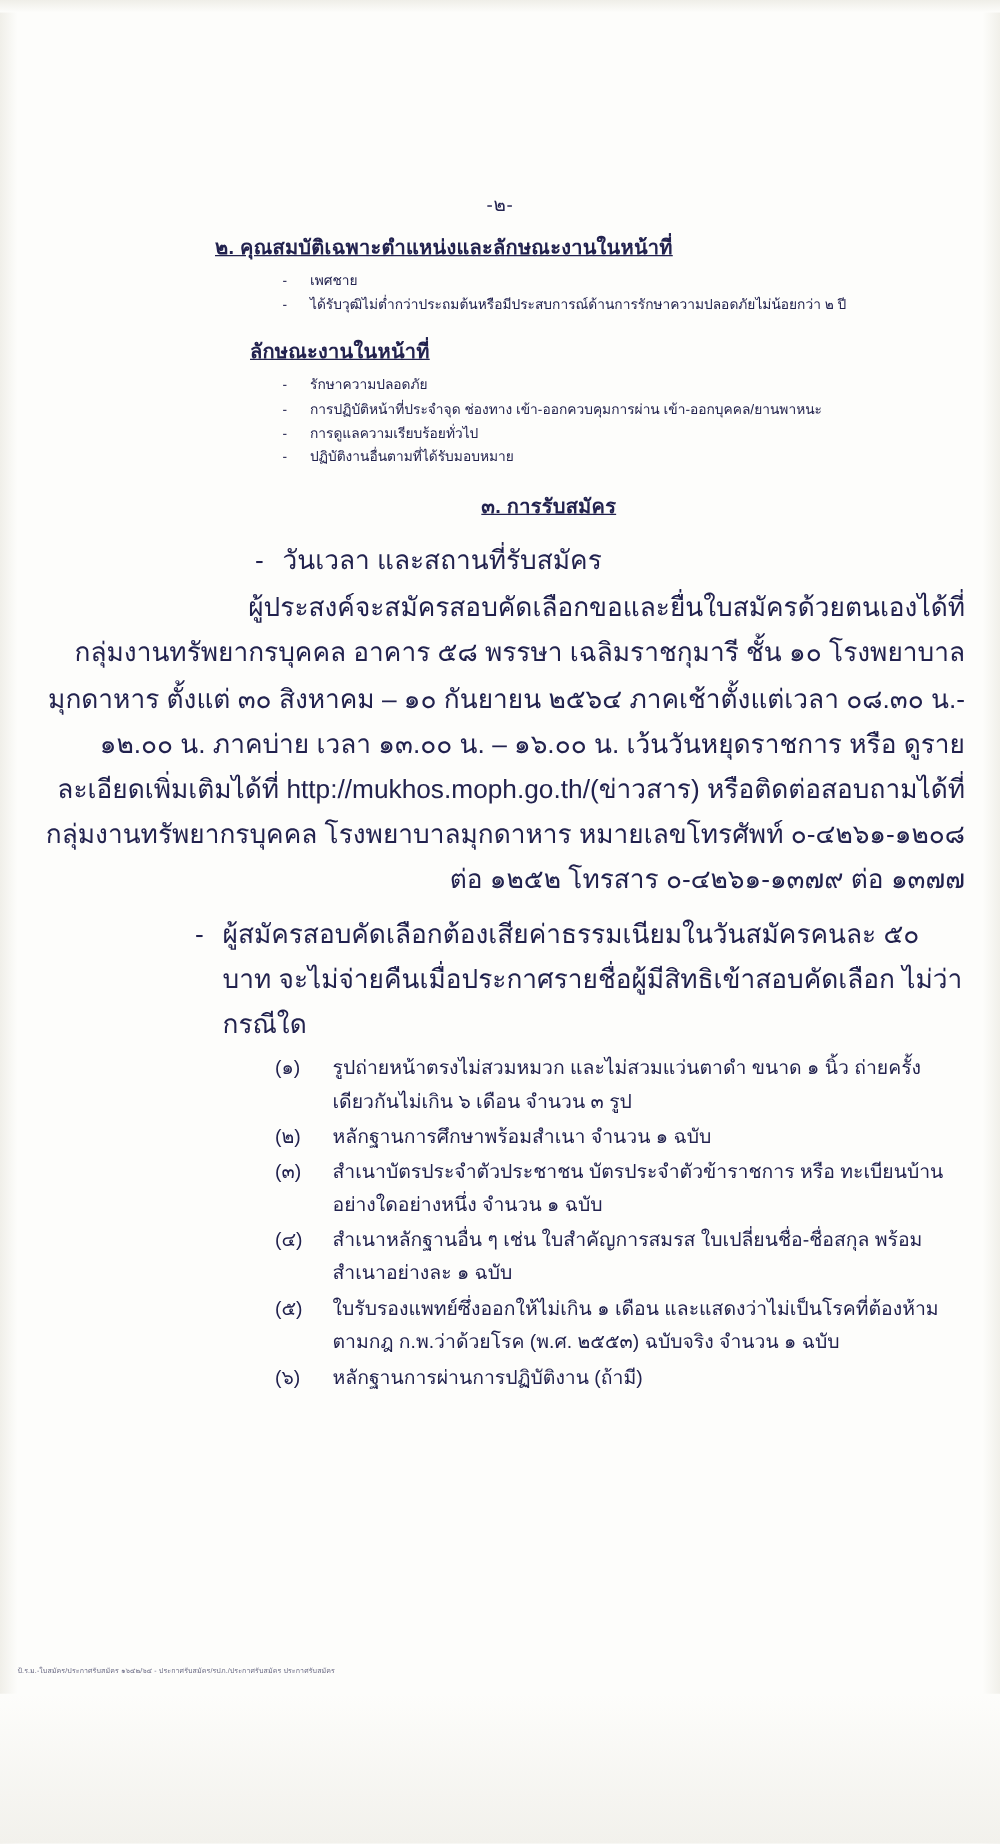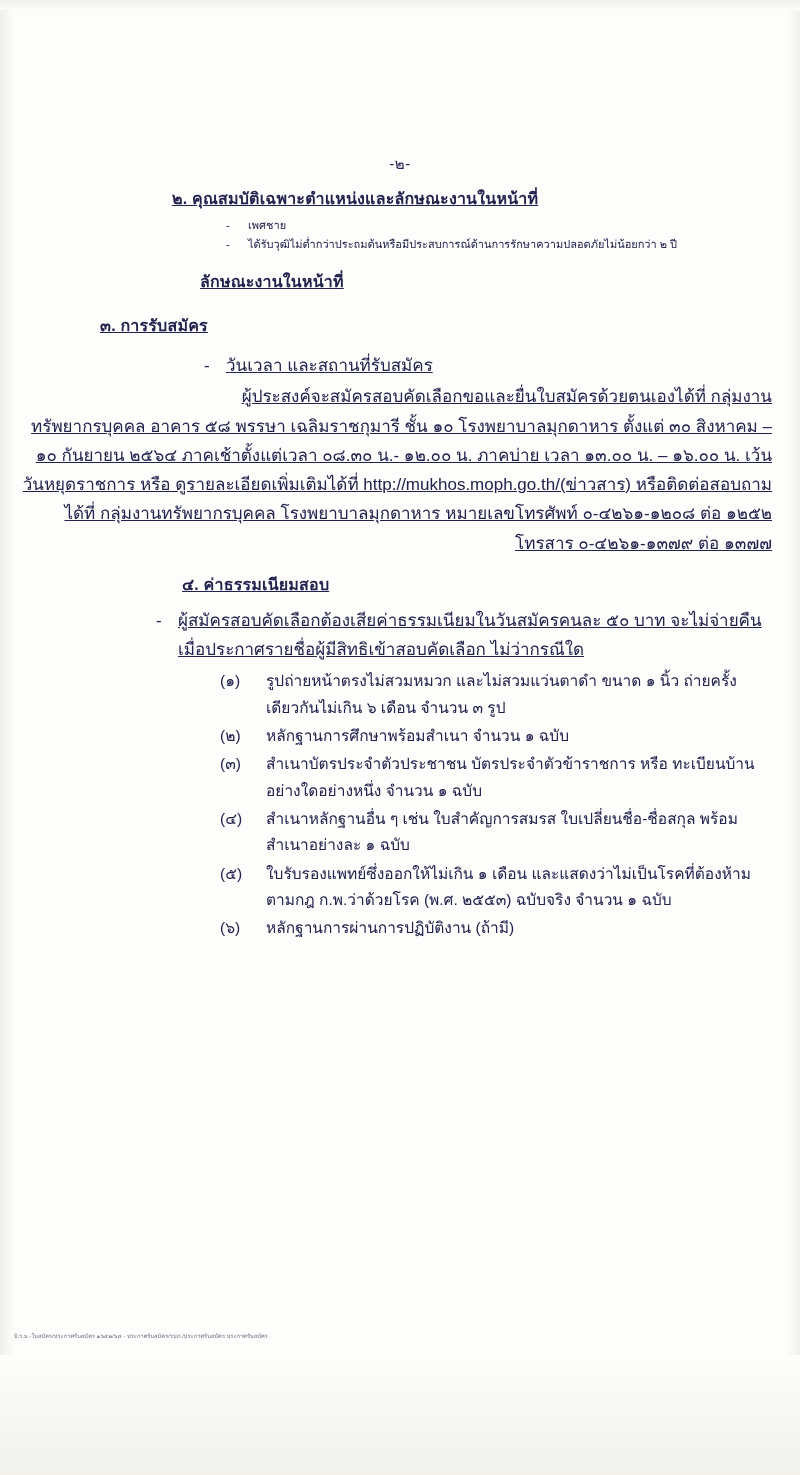--- a/index.html
+++ b/index.html
@@ -67,20 +67,21 @@
     font-weight: bold;
     text-decoration: underline;
     font-size: 16px;
     letter-spacing: 0.2px;
   }
   .heading.sub {
     margin-left: 178px;
   }
   .heading.h-rab {
     margin-left: 78px;
+    text-align: center;
   }
   .heading.h-fee {
     margin-left: 160px;
   }
   .heading.h-evid {
     margin-left: 152px;
   }
 
   ul.dash-list {
     list-style: none;
@@ -97,24 +98,23 @@
   }
   ul.dash-list > li::before {
     content: "-";
     position: absolute;
     left: 6px;
     top: 0;
   }
 
   .para {
     margin-top: 2px;
-    font-size: 17px;
+    font-size: 21px;
     line-height: 1.72;
     text-align: left;
-    text-decoration: underline;
   }
   .para-block {
     margin-left: 0;
     margin-right: 6px;
     text-align: right;
   }
   .lead-in {
     margin-left: 178px;
     padding-left: 26px;
     position: relative;
@@ -192,26 +192,31 @@
 
     <div class="doc-body">
 
       <div class="heading">๒. คุณสมบัติเฉพาะตำแหน่งและลักษณะงานในหน้าที่</div>
       <ul class="dash-list">
         <li>เพศชาย</li>
         <li>ได้รับวุฒิไม่ต่ำกว่าประถมต้นหรือมีประสบการณ์ด้านการรักษาความปลอดภัยไม่น้อยกว่า ๒ ปี</li>
       </ul>
 
       <div class="heading sub" style="margin-top:16px;">ลักษณะงานในหน้าที่</div>
+      <ul class="dash-list">
+        <li>รักษาความปลอดภัย</li>
+        <li>การปฏิบัติหน้าที่ประจำจุด ช่องทาง เข้า-ออกควบคุมการผ่าน เข้า-ออกบุคคล/ยานพาหนะ</li>
+        <li>การดูแลความเรียบร้อยทั่วไป</li>
+        <li>ปฏิบัติงานอื่นตามที่ได้รับมอบหมาย</li>
+      </ul>
 
       <div class="heading h-rab" style="margin-top:18px;">๓. การรับสมัคร</div>
       <div class="para lead-in" style="margin-top:12px;">วันเวลา และสถานที่รับสมัคร</div>
       <div class="para para-block p-full" style="margin-top:2px; text-indent:158px;">ผู้ประสงค์จะสมัครสอบคัดเลือกขอและยื่นใบสมัครด้วยตนเองได้ที่  กลุ่มงานทรัพยากรบุคคล  อาคาร ๕๘ พรรษา เฉลิมราชกุมารี ชั้น ๑๐ โรงพยาบาลมุกดาหาร ตั้งแต่ ๓๐ สิงหาคม – ๑๐ กันยายน ๒๕๖๔  ภาคเช้าตั้งแต่เวลา ๐๘.๓๐ น.- ๑๒.๐๐ น.  ภาคบ่าย เวลา ๑๓.๐๐ น. – ๑๖.๐๐ น. เว้นวันหยุดราชการ หรือ  ดูรายละเอียดเพิ่มเติมได้ที่ http://mukhos.moph.go.th/(ข่าวสาร)  หรือติดต่อสอบถามได้ที่ กลุ่มงานทรัพยากรบุคคล  โรงพยาบาลมุกดาหาร หมายเลขโทรศัพท์ ๐-๔๒๖๑-๑๒๐๘ ต่อ ๑๒๕๒ โทรสาร ๐-๔๒๖๑-๑๓๗๙ ต่อ ๑๓๗๗</div>
 
-      <div class="heading h-fee" style="margin-top:14px;">๔. ค่าธรรมเนียมสอบ</div>
       <div class="para fee-item">ผู้สมัครสอบคัดเลือกต้องเสียค่าธรรมเนียมในวันสมัครคนละ  ๕๐ บาท  จะไม่จ่ายคืนเมื่อประกาศรายชื่อผู้มีสิทธิเข้าสอบคัดเลือก ไม่ว่ากรณีใด</div>
 
       <ol class="num-list">
         <li>
           <span class="marker">(๑)</span>
           <span class="cont">รูปถ่ายหน้าตรงไม่สวมหมวก และไม่สวมแว่นตาดำ ขนาด ๑ นิ้ว ถ่ายครั้งเดียวกันไม่เกิน ๖ เดือน จำนวน ๓ รูป</span>
         </li>
         <li>
           <span class="marker">(๒)</span>
           <span class="cont">หลักฐานการศึกษาพร้อมสำเนา  จำนวน  ๑  ฉบับ</span>

